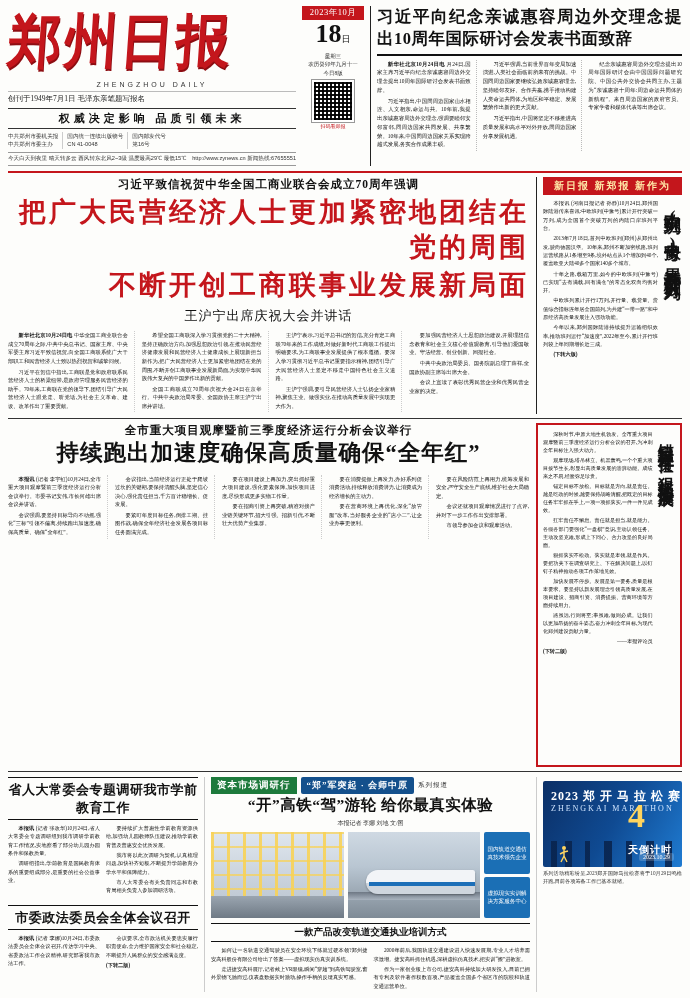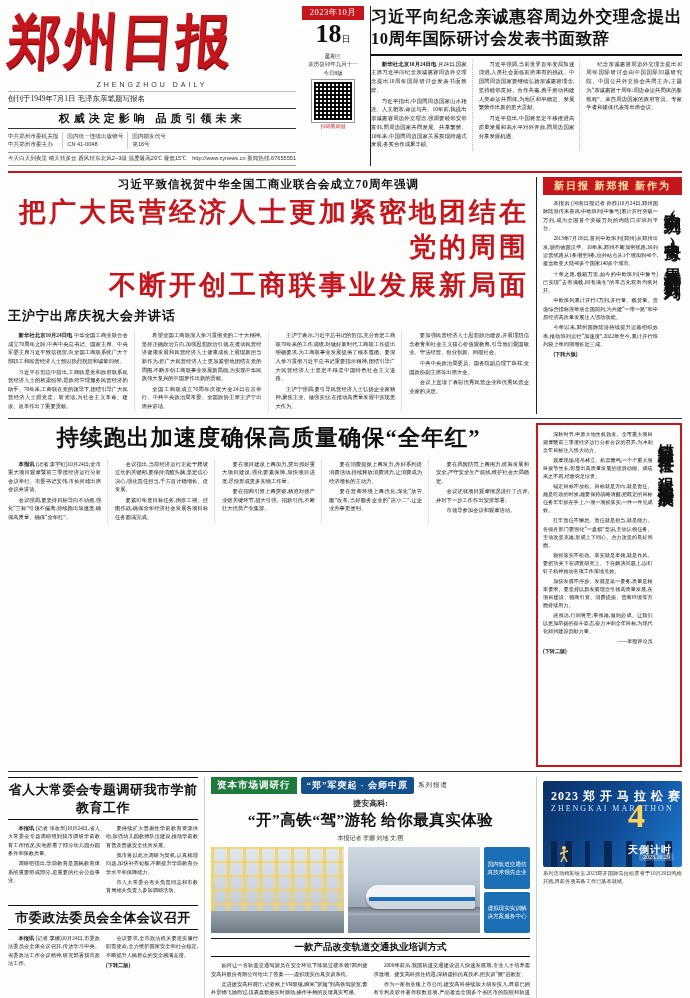--- a/index.html
+++ b/index.html
@@ -68,21 +68,21 @@
     width: 42px; height: 42px; margin-top: 3px;
     background:
       repeating-linear-gradient(90deg, #111 0 2px, #fff 2px 4px),
       repeating-linear-gradient(0deg, #111 0 2px, #fff 2px 4px);
     background-blend-mode: multiply;
     border: 2px solid #fff; outline: 1px solid #999;
   }
   .qr-cap { font-size: 5px; color: #c4161c; margin-top: 1px; }
 
   
-  .mh-lead { flex: 1; border-left: 1px solid #222; }
+  .mh-lead { flex: 1; border-left: 1px solid #222; padding-left: 6px; }
   .lead-title {
     font-size: 16.5px; font-weight: bold; line-height: 1.32;
     letter-spacing: 0.5px; text-align: justify;
   }
   .lead-rule { border-bottom: 2px solid #111; margin: 4px 0 4px; }
   .lead-cols { display: flex; gap: 6px; font-size: 5.4px; line-height: 1.62; text-align: justify; }
   .lead-cols .c { flex: 1; border-right: 1px dotted #bbb; padding-right: 5px; }
   .lead-cols .c:last-child { border-right: none; padding-right: 0; }
   .lead-cols .c p { text-indent: 2em; margin-bottom: 2px; }
   .lead-cols .c .src { font-weight: bold; }
@@ -91,21 +91,21 @@
   .hr-thin { border-top: 1px solid #333; margin: 4px 0; }
 
   
   .sec2 { display: flex; gap: 7px; }
   .sec2-main { flex: 1; }
   .kicker { text-align: center; font-size: 11.5px; font-weight: bold; letter-spacing: 1px; color: #111; }
   .bigtitle {
     color: #c4161c; font-weight: bold; text-align: right;
     font-size: 27px; line-height: 1.3; letter-spacing: 3px; margin-top: 3px;
   }
-  .subtitle { font-size: 13px; font-weight: bold; margin-top: 4px; letter-spacing: 1px; }
+  .subtitle { text-align: center; font-size: 13px; font-weight: normal; margin-top: 4px; letter-spacing: 1px; }
   .body4 { display: flex; gap: 7px; margin-top: 6px; font-size: 5.3px; line-height: 1.62; text-align: justify; }
   .body4 .c { flex: 1; border-right: 1px dotted #ccc; padding-right: 6px; }
   .body4 .c:last-child { border-right: none; padding-right: 0; }
   .body4 p { text-indent: 2em; margin-bottom: 2px; }
   .body4 .src { font-weight: bold; }
 
   
   .rail { width: 146px; border-left: 1px solid #222; padding-left: 6px; }
   .rail-banner {
     background: #c4161c; color: #ffe9a8; font-size: 10px; font-weight: bold;
@@ -344,20 +344,21 @@
         </div>
         <div class="rail-vtitle">中欧班列(中豫号)累计开行突破一万列</div>
       </div>
     </div>
   </div>
 
   <div class="hr-thin"></div>
 
   <div class="sec3">
     <div class="sec3-main">
+      <div class="kicker">全市重大项目观摩暨前三季度经济运行分析会议举行</div>
       <div class="bigtitle2">持续跑出加速度确保高质量确保“全年红”</div>
       <div class="body4">
         <div class="c">
           <p><span class="src">本报讯 </span><span>(记者 李宇虹)10月24日,全市重大项目观摩暨前三季度经济运行分析会议举行。市委书记安伟,市长何雄出席会议并讲话。</span></p>
           <p>会议强调,要坚持目标导向不动摇,强化“三标”引领不偏离,持续跑出加速度,确保高质量、确保“全年红”。</p>
         </div>
         <div class="c">
           <p>会议指出,当前经济运行正处于爬坡过坎的关键期,要保持清醒头脑,坚定信心决心,强化责任担当,千方百计稳增长、促发展。</p>
           <p>要紧盯年度目标任务,倒排工期、挂图作战,确保全年经济社会发展各项目标任务圆满完成。</p>
         </div>
@@ -422,21 +423,20 @@
         </div>
       </div>
     </div>
 
     <div class="col-b vdiv" style="padding-left:6px">
       <div class="tag-row">
         <span class="tag-green">资本市场调研行</span>
         <span class="tag-blue">“郑”军突起 · 会师中原</span>
         <span class="tag-note">系列报道</span>
       </div>
-      <div class="byline" style="margin-top:4px;font-size:8px;font-weight:bold">捷安高科:</div>
       <div class="mid-title" style="margin-top:1px">“开”高铁“驾”游轮  给你最真实体验</div>
       <div class="byline">本报记者 李娜 刘地 文/图</div>
 
       <div class="photo-row">
         <div class="photo">
           <div class="scaffold"></div>
           <div class="floor"></div>
         </div>
         <div class="photo train">
           <div class="rail-line"></div>

